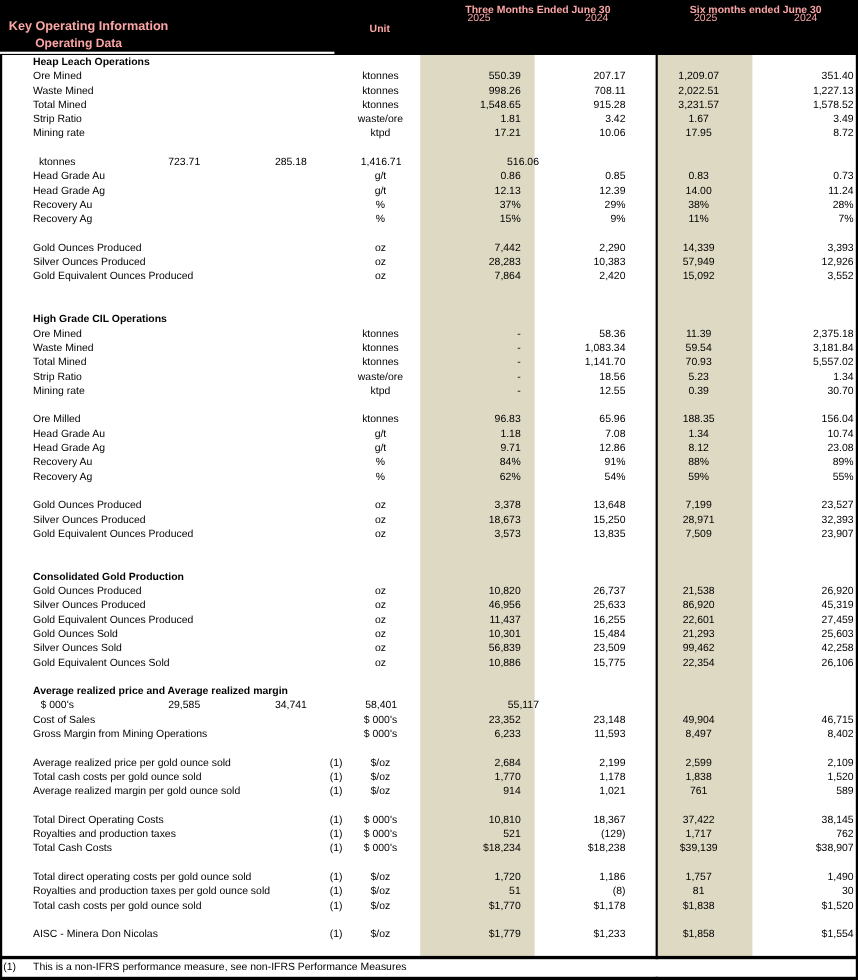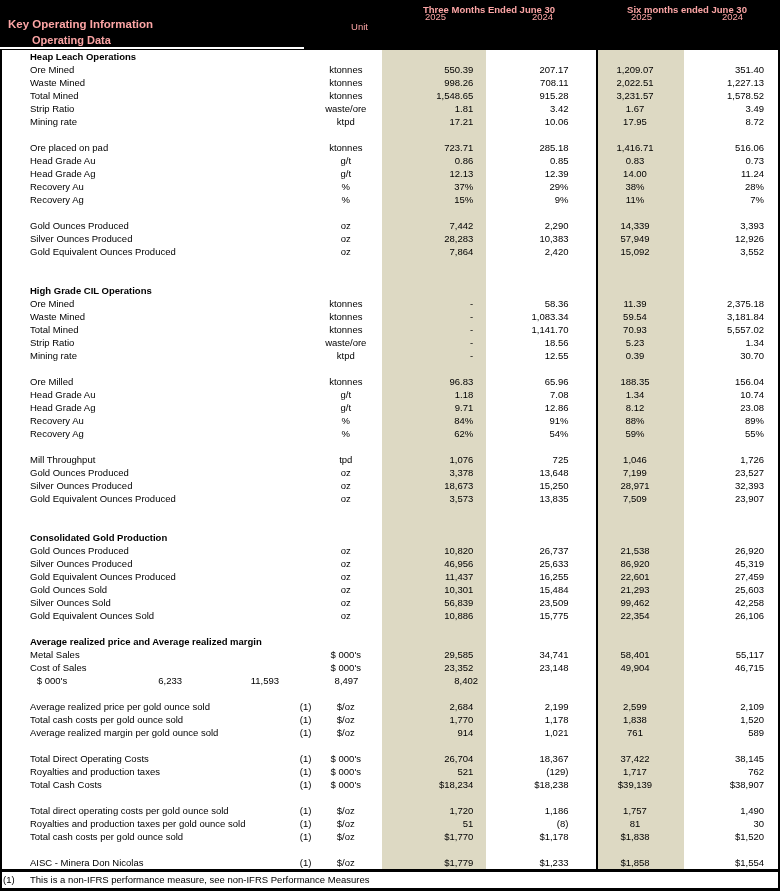--- a/index.html
+++ b/index.html
@@ -9,42 +9,42 @@
   }
   
   .thead{position:absolute;left:0;top:0;width:780px;height:50px;background:#000;color:#fff;z-index:4;}
   .thead span{position:absolute;white-space:nowrap;}
   .h-title{left:8px;top:18px;font-size:11.5px;font-weight:bold;}
   .h-sub{left:32px;top:34px;font-size:11px;font-weight:bold;}
   .h-underline{position:absolute;left:0;top:47px;width:304px;height:2px;background:#fff;}
   .h-group{top:4px;font-size:9.5px;font-weight:bold;text-align:center;}
   .g1{left:382px;width:214px;}
   .g2{left:596px;width:182px;}
-  .h-unit{left:308px;width:60px;top:21px;font-size:9.5px;font-weight:normal;text-align:right;}
+  .h-unit{left:336px;width:60px;top:21px;font-size:9.5px;font-weight:bold;text-align:left;}
   .h-year{top:11px;font-size:9.5px;font-weight:normal;text-align:center;}
   .y1{left:382px;width:107px;}
   .y2{left:489px;width:107px;}
   .y3{left:596px;width:91px;}
   .y4{left:687px;width:91px;}
   
   .band{position:absolute;top:50px;height:819px;background:#ddd9c3;z-index:1;}
   .band1{left:382px;width:104px;}
   .band2{left:598px;width:86px;}
   
   .rows{position:absolute;left:0;top:50px;width:780px;z-index:2;}
   .row{display:flex;height:13px;line-height:13px;font-size:9.5px;}
   .row.section .label{font-weight:bold;}
   .cell{box-sizing:border-box;overflow:hidden;white-space:nowrap;}
   .label{width:300px;padding-left:30px;text-align:left;}
   .note{width:22px;text-align:center;}
   .unit{width:60px;text-align:center;}
   .v0{width:104px;text-align:right;padding-right:4px;}
   .v1{width:110px;text-align:right;padding-right:17px;}
   .v2{width:104px;text-align:center;padding-right:3px;}
-  .v3{width:94px;text-align:right;padding-right:16px;}
+  .v3{width:94px;text-align:right;padding-right:4px;}
   
   .divider-v{position:absolute;left:596px;top:50px;width:2px;height:841px;background:#000;z-index:3;}
   .sep-thick{position:absolute;left:0;top:869px;width:780px;height:3px;background:#000;z-index:5;}
   .border-left{position:absolute;left:0;top:50px;width:2px;height:841px;background:#000;z-index:5;}
   .border-right{position:absolute;left:778px;top:50px;width:2px;height:841px;background:#000;z-index:5;}
   .border-bottom{position:absolute;left:0;top:888px;width:780px;height:3px;background:#000;z-index:5;}
   
   .tfoot{position:absolute;left:0;top:872px;width:780px;height:16px;line-height:16px;font-size:9.5px;background:#fff;z-index:4;}
   .fn-marker{position:absolute;left:3px;}
   .fn-text{position:absolute;left:30px;white-space:nowrap;}
@@ -120,21 +120,20 @@
         <div class="cell label">Mining rate</div>
         <div class="cell note"></div>
         <div class="cell unit">ktpd</div>
         <div class="cell v0">17.21</div>
         <div class="cell v1">10.06</div>
         <div class="cell v2">17.95</div>
         <div class="cell v3">8.72</div>
       </div>
       <div class="row blank"></div>
       <div class="row">
-        <div class="cell label">Ore placed on pad</div>
         <div class="cell note"></div>
         <div class="cell unit">ktonnes</div>
         <div class="cell v0">723.71</div>
         <div class="cell v1">285.18</div>
         <div class="cell v2">1,416.71</div>
         <div class="cell v3">516.06</div>
       </div>
       <div class="row">
         <div class="cell label">Head Grade Au</div>
         <div class="cell note"></div>
@@ -296,29 +295,20 @@
         <div class="cell label">Recovery Ag</div>
         <div class="cell note"></div>
         <div class="cell unit">%</div>
         <div class="cell v0">62%</div>
         <div class="cell v1">54%</div>
         <div class="cell v2">59%</div>
         <div class="cell v3">55%</div>
       </div>
       <div class="row blank"></div>
       <div class="row">
-        <div class="cell label">Mill Throughput</div>
-        <div class="cell note"></div>
-        <div class="cell unit">tpd</div>
-        <div class="cell v0">1,076</div>
-        <div class="cell v1">725</div>
-        <div class="cell v2">1,046</div>
-        <div class="cell v3">1,726</div>
-      </div>
-      <div class="row">
         <div class="cell label">Gold Ounces Produced</div>
         <div class="cell note"></div>
         <div class="cell unit">oz</div>
         <div class="cell v0">3,378</div>
         <div class="cell v1">13,648</div>
         <div class="cell v2">7,199</div>
         <div class="cell v3">23,527</div>
       </div>
       <div class="row">
         <div class="cell label">Silver Ounces Produced</div>
@@ -407,38 +397,38 @@
       <div class="row section">
         <div class="cell label">Average realized price and Average realized margin</div>
         <div class="cell note"></div>
         <div class="cell unit"></div>
         <div class="cell v0"></div>
         <div class="cell v1"></div>
         <div class="cell v2"></div>
         <div class="cell v3"></div>
       </div>
       <div class="row">
-        <div class="cell label">Metal Sales</div>
         <div class="cell note"></div>
         <div class="cell unit">$ 000's</div>
         <div class="cell v0">29,585</div>
         <div class="cell v1">34,741</div>
         <div class="cell v2">58,401</div>
         <div class="cell v3">55,117</div>
       </div>
       <div class="row">
         <div class="cell label">Cost of Sales</div>
         <div class="cell note"></div>
         <div class="cell unit">$ 000's</div>
         <div class="cell v0">23,352</div>
         <div class="cell v1">23,148</div>
         <div class="cell v2">49,904</div>
         <div class="cell v3">46,715</div>
       </div>
       <div class="row">
+        <div class="cell label">Gross Margin from Mining Operations</div>
         <div class="cell note"></div>
         <div class="cell unit">$ 000's</div>
         <div class="cell v0">6,233</div>
         <div class="cell v1">11,593</div>
         <div class="cell v2">8,497</div>
         <div class="cell v3">8,402</div>
       </div>
       <div class="row blank"></div>
       <div class="row">
         <div class="cell label">Average realized price per gold ounce sold</div>
@@ -465,21 +455,21 @@
         <div class="cell v0">914</div>
         <div class="cell v1">1,021</div>
         <div class="cell v2">761</div>
         <div class="cell v3">589</div>
       </div>
       <div class="row blank"></div>
       <div class="row">
         <div class="cell label">Total Direct Operating Costs</div>
         <div class="cell note">(1)</div>
         <div class="cell unit">$ 000's</div>
-        <div class="cell v0">26,704</div>
+        <div class="cell v0">10,810</div>
         <div class="cell v1">18,367</div>
         <div class="cell v2">37,422</div>
         <div class="cell v3">38,145</div>
       </div>
       <div class="row">
         <div class="cell label">Royalties and production taxes</div>
         <div class="cell note">(1)</div>
         <div class="cell unit">$ 000's</div>
         <div class="cell v0">521</div>
         <div class="cell v1">(129)</div>

